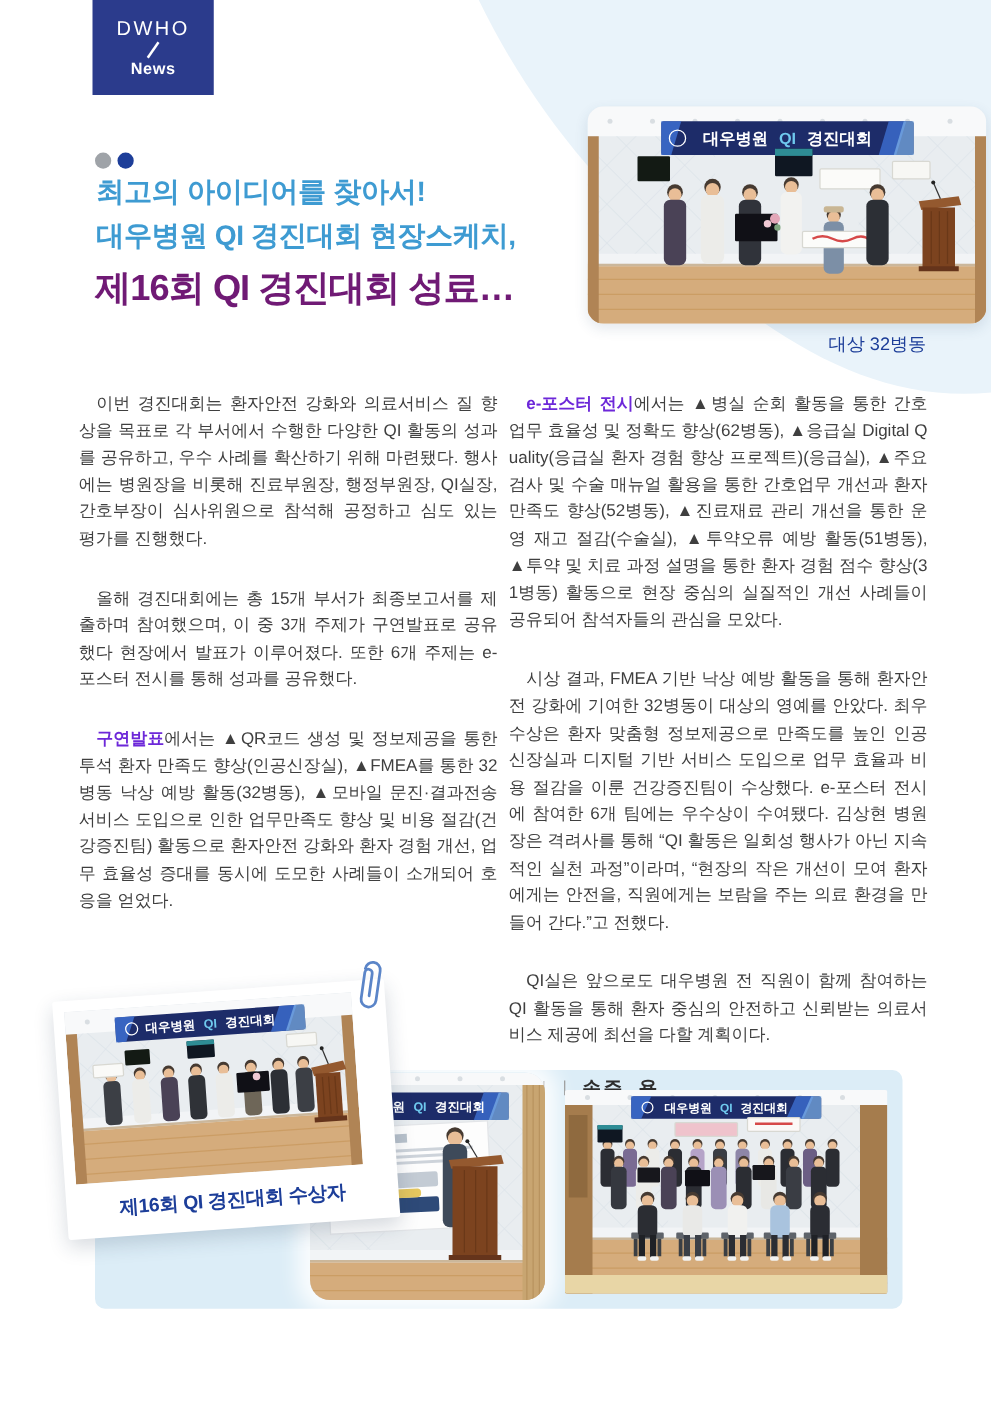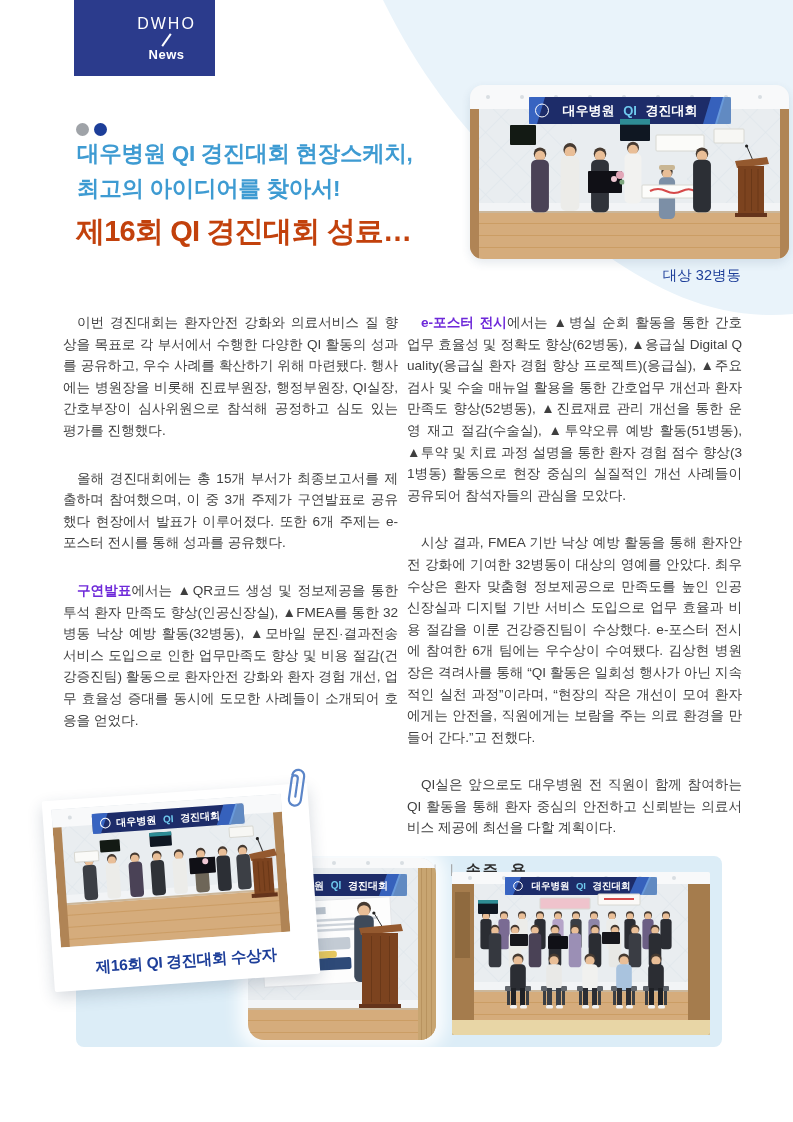--- a/index.html
+++ b/index.html
@@ -2,32 +2,32 @@
 <html><head>
 <meta charset="utf-8">
 <style>
   html,body{margin:0;padding:0;background:#ffffff;}
   .page{position:relative;width:793px;height:1122px;background:#ffffff;overflow:hidden;
         font-family:"Liberation Sans","DejaVu Sans",sans-serif;}
   
   .blob{position:absolute;left:0;top:0;z-index:0;}
   
   .badge{position:absolute;left:74px;top:0;width:97px;height:76px;background:#2B3B8C;color:#fff;
-         display:flex;flex-direction:column;align-items:center;justify-content:center;z-index:3;padding-left:44px;}
+         display:flex;flex-direction:column;align-items:center;justify-content:center;z-index:3;}
   .badge .t1{font-size:16px;letter-spacing:2px;font-weight:500;}
   .badge .sl{width:15px;height:2px;background:#fff;transform:rotate(-55deg);margin:6px 0;}
   .badge .t2{font-size:13px;letter-spacing:.5px;font-weight:bold;}
   
   .dots{position:absolute;left:76px;top:122px;z-index:2;}
   .dots span{display:inline-block;width:13px;height:13px;border-radius:50%;margin-right:5px;}
   .dot-gray{background:#9FA3A8;}
   .dot-navy{background:#1D3E99;}
   .subtitle{position:absolute;left:77px;top:136px;z-index:2;color:#3E9BD2;font-weight:600;
             font-size:22.5px;line-height:35px;letter-spacing:-0.3px;}
-  .headline{position:absolute;left:76px;top:214px;z-index:2;color:#c2410c;font-weight:800;
+  .headline{position:absolute;left:76px;top:214px;z-index:2;color:#701a75;font-weight:800;
             font-size:29px;line-height:35px;letter-spacing:-0.8px;}
   .award-caption{position:absolute;right:52px;top:266px;z-index:2;color:#1D3E99;font-weight:400;font-size:14.5px;}
   
   .photo-top{position:absolute;left:470px;top:85px;width:319px;height:174px;border-radius:13px;
              overflow:hidden;z-index:2;box-shadow:0 4px 10px rgba(40,70,110,.12);}
   
   .col{position:absolute;top:312px;width:335px;z-index:2;}
   .col-left{left:63px;}
   .col-right{left:407px;}
   .col p{margin:0 0 26px 0;font-size:13.6px;line-height:21.6px;color:#3F3F3F;
@@ -63,22 +63,22 @@
   <div class="badge">
     <div class="t1">DWHO</div>
     <div class="sl"></div>
     <div class="t2">News</div>
   </div>
 
   <div class="dots">
     <span class="dot-gray"></span><span class="dot-navy"></span>
   </div>
   <div class="subtitle">
+    <div>최고의 아이디어를 찾아서!</div>
     <div>대우병원 QI 경진대회 현장스케치,</div>
-    <div>최고의 아이디어를 찾아서!</div>
   </div>
   <div class="headline">
     <div>제16회 QI 경진대회 성료…</div>
   </div>
   <div class="award-caption">대상 32병동</div>
 
   <div class="photo-top">
     <svg id="scene-winners" width="319" height="174" viewBox="0 0 319 174">
         <rect x="0" y="0" width="319" height="174" fill="#E9EDF0"></rect>
         <rect x="0" y="0" width="319" height="24" fill="#F8F9FA"></rect>

